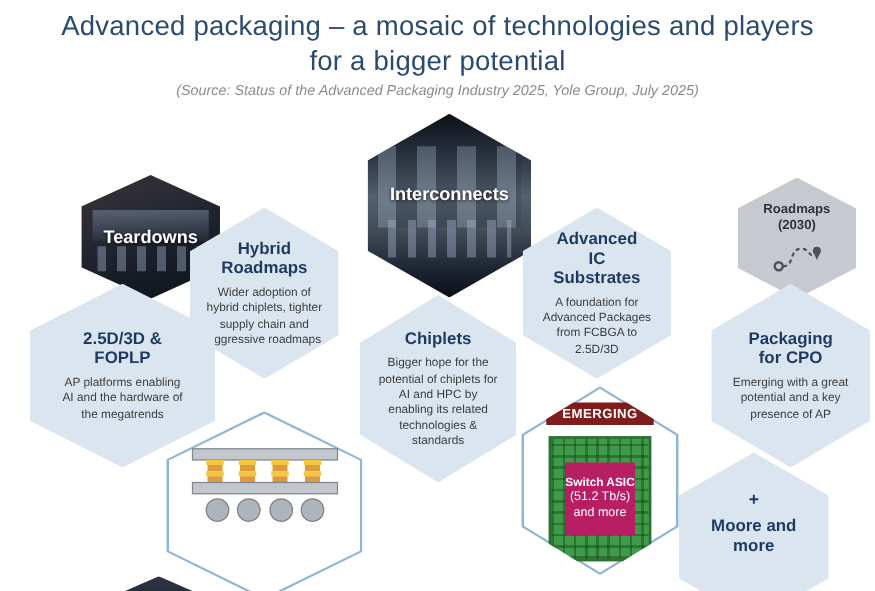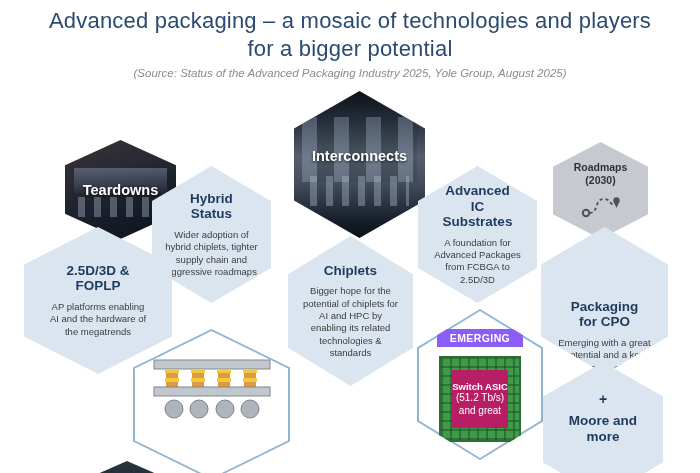--- a/index.html
+++ b/index.html
@@ -16,41 +16,41 @@
   
   .hex, .hex-inner {
     clip-path: polygon(50% 0%, 100% 25.5%, 100% 74.5%, 50% 100%, 0% 74.5%, 0% 25.5%);
   }
   .hex {
     position:absolute; display:flex; flex-direction:column;
     align-items:center; justify-content:center; text-align:center;
     box-sizing:border-box;
   }
   .hex-light { background:#dbe5f0; }
-  .hex-gray  { background:#c6cad0; }
+  .hex-gray  { background:#c6cad0;margin-left:37px; }
   .hex-dark  { background:linear-gradient(180deg,#2c3644 0%,#1a212d 45%,#0f141d 100%);margin-left:32px; }
   .hex-outline { background:#8fb4d4; }
   .hex-inner { position:absolute; inset:2px; background:#ffffff; }
 
   .hex-title { font-weight:bold; color:#1e3a5f; font-size:13.5px; line-height:1.15; max-width:80px; position:relative; }
   .hex-body  { font-size:9.5px; color:#3c3c3c; line-height:1.3; max-width:100px; margin-top:7px; position:relative; }
   .hex-label-dark {
     position:relative; color:#fff; font-weight:bold; font-size:14.5px;
     text-shadow:0 1px 3px rgba(0,0,0,0.75); z-index:2;
   }
 
   
   .hex-teardowns     { left:33px;  top:140px; width:111px; height:99px; }
   .hex-hybrid        { left:152px; top:166px; width:119px; height:137px; }
   .hex-interconnects { left:262px; top:91px;  width:131px; height:147px; }
   .hex-substrates    { left:418px; top:166px; width:119px; height:137px; }
   .hex-roadmaps      { left:553px; top:142px; width:95px;  height:97px; }
   .hex-foplp         { left:24px;  top:227px; width:148px; height:147px; }
   .hex-chiplets      { left:288px; top:236px; width:125px; height:150px; }
-  .hex-cpo           { left:541px; top:227px; width:127px; height:147px;justify-content:flex-end; }
+  .hex-cpo           { left:569px; top:227px; width:127px; height:147px; }
   .hex-illustration  { left:133px; top:329px; width:157px; height:151px; }
   .hex-emerging      { left:417px; top:309px; width:126px; height:151px; }
   .hex-moore         { left:543px; top:362px; width:120px; height:135px; justify-content:flex-start; padding-top:30px; }
   .hex-cut           { left:52px;  top:461px; width:86px;  height:74px; }
 
   
   .tex { position:absolute; pointer-events:none; }
   .tex-band   { left:8%; right:8%; top:28%; height:26%;
     background:linear-gradient(180deg, rgba(140,158,185,0.45), rgba(80,95,120,0.15)); }
   .tex-bumps  { left:12%; right:12%; top:58%; height:20%;
@@ -64,25 +64,25 @@
   
   .hex-roadmaps .hex-title { font-size:10.5px; color:#2e3338; max-width:64px; }
   .route-icon { margin-top:6px; position:relative; }
 
   
   .hex-illustration .pkg-wrap { position:relative; z-index:1; margin-top:-16px; }
 
   
   .emerging-content { position:relative; z-index:1; display:flex; flex-direction:column; align-items:center; padding-top:2px; }
   .emerging-badge {
-    background:#8b5cf6; color:#fff; font-weight:bold; font-size:10.5px;
+    background:#7f1d1d; color:#fff; font-weight:bold; font-size:10.5px;
     letter-spacing:0.4px; padding:3px 13px; margin-bottom:9px;
   }
   .asic-chip {
-    width:82px; height:86px; border:2px solid #2c6f33; box-sizing:border-box;
+    width:82px; height:100px; border:2px solid #2c6f33; box-sizing:border-box;
     background-color:#3f9b4a;
     background-image:
       repeating-linear-gradient(0deg,   rgba(20,70,25,0.45) 0 2px, transparent 2px 9px),
       repeating-linear-gradient(90deg,  rgba(20,70,25,0.45) 0 2px, transparent 2px 9px);
     display:flex; align-items:center; justify-content:center;
   }
   .asic-core {
     width:56px; height:58px; background:#b81e63; color:#fff;
     display:flex; flex-direction:column; align-items:center; justify-content:center;
     line-height:1.25;
@@ -95,31 +95,31 @@
   .hex-moore .hex-title { margin-top:7px; max-width:72px; }
 </style>
 </head>
 <body>
 
 <div class="slide">
 
   <div class="header">
     <div class="title-line">Advanced packaging – a mosaic of technologies and players</div>
     <div class="title-line">for a bigger potential</div>
-    <div class="source">(Source: Status of the Advanced Packaging Industry 2025, Yole Group, August 2025)</div>
+    <div class="source">(Source: Status of the Advanced Packaging Industry 2025, Yole Group, July 2025)</div>
   </div>
 
   <div class="hex hex-dark hex-teardowns">
     <div class="tex tex-band"></div>
     <div class="tex tex-bumps"></div>
     <div class="hex-label-dark">Teardowns</div>
   </div>
 
   <div class="hex hex-light hex-hybrid">
-    <div class="hex-title">Hybrid Status</div>
+    <div class="hex-title">Hybrid Roadmaps</div>
     <div class="hex-body">Wider adoption of hybrid chiplets, tighter supply chain and aggressive roadmaps</div>
   </div>
 
   <div class="hex hex-dark hex-interconnects">
     <div class="tex tex-pillars"></div>
     <div class="tex tex-bumps"></div>
     <div class="hex-label-dark">Interconnects</div>
   </div>
 
   <div class="hex hex-light hex-substrates">
@@ -187,21 +187,21 @@
   </div>
 
   <div class="hex hex-outline hex-emerging">
     <div class="hex-inner"></div>
     <div class="emerging-content">
       <div class="emerging-badge">EMERGING</div>
       <div class="asic-chip">
         <div class="asic-core">
           <div class="asic-title">Switch ASIC</div>
           <div class="asic-sub">(51.2 Tb/s)</div>
-          <div class="asic-sub">and great</div>
+          <div class="asic-sub">and more</div>
         </div>
       </div>
     </div>
   </div>
 
   <div class="hex hex-light hex-moore">
     <div class="moore-plus">+</div>
     <div class="hex-title">Moore and more</div>
   </div>
 

